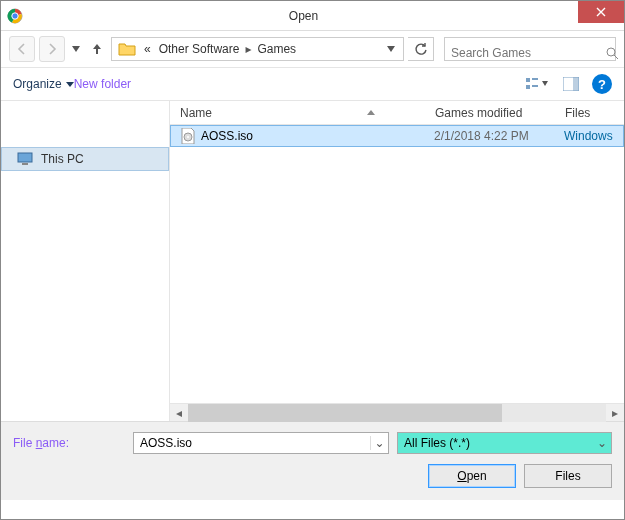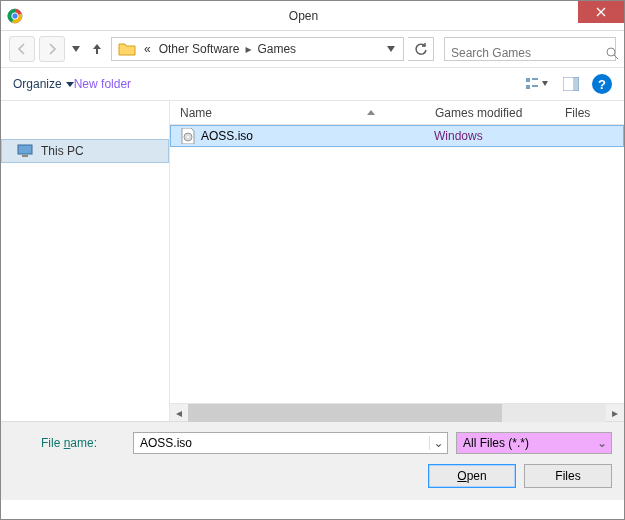--- a/index.html
+++ b/index.html
@@ -33,50 +33,50 @@
 .toolbar .org { color: #1e395b; cursor: pointer; display: flex; align-items: center; gap: 4px; }
 .toolbar .newf { color: #8b5cf6; cursor: pointer; }
 .toolbar .spacer { flex: 1; }
 .toolbar .tbtn { width: 30px; height: 22px; display: flex; align-items: center; justify-content: center; color: #555; cursor: pointer; margin-left: 4px; }
 .toolbar .help { width: 20px; height: 20px; border-radius: 50%; background: #0078d7; color: #fff; display: flex; align-items: center; justify-content: center; font-weight: bold; margin-left: 6px; cursor: pointer; font-size: 13px; }
 
 
 .main { display: flex; height: 320px; }
 .sidebar { width: 168px; padding: 6px 0; }
 .side-item { height: 24px; display: flex; align-items: center; padding: 0 16px; gap: 8px; cursor: pointer; color: #333; }
-.side-item.selected { background: #d8e6f2; border: 1px solid #a8c8e4; padding: 0 15px; }
+.side-item.selected { background: #d8e6f2; border: 1px solid #a8c8e4; padding: 0 15px; margin-top: 8px; }
 .side-gap { height: 16px; }
 
 .listarea { flex: 1; border-left: 1px solid #e5e5e5; display: flex; flex-direction: column; }
 .colheaders { height: 24px; display: flex; align-items: center; border-bottom: 1px solid #e5e5e5; color: #444; }
 .colheaders .col { padding: 0 10px; cursor: pointer; display: flex; align-items: center; gap: 4px; }
 .col-name { width: 255px; }
 .col-date { width: 130px; }
 .col-type { flex: 1; }
 .filelist { flex: 1; overflow: hidden; position: relative; }
 .filerow { height: 22px; display: flex; align-items: center; cursor: pointer; }
 .filerow.selected { background: #cde8ff; border: 1px solid #7bb6e8; }
 .filerow .fname { width: 254px; padding-left: 10px; display: flex; align-items: center; gap: 6px; }
 .filerow .fdate { width: 130px; color: #666; padding-left: 9px; }
-.filerow .ftype { flex: 1; color: #701a75; padding-left: 9px; }
+.filerow .ftype { flex: 1; color: #0369a1; padding-left: 9px; }
 
 
 .hscroll { height: 18px; border-top: 1px solid #e5e5e5; display: flex; align-items: center; background: #f0f0f0; }
 .hscroll .arrow { width: 18px; height: 18px; display: flex; align-items: center; justify-content: center; color: #666; cursor: pointer; }
 .hscroll .track { flex: 1; height: 18px; background: #e8e8e8; position: relative; }
 .hscroll .thumb { position: absolute; left: 0; width: 75%; height: 100%; background: #cdcdcd; }
 
 
 .bottom { background: #f0f0f0; border-top: 1px solid #ddd; padding: 10px 12px 12px; }
 .row1 { display: flex; align-items: center; gap: 8px; margin-bottom: 10px; }
-.row1 .lbl { width: 112px; text-align: center; color: #0f766e; }
+.row1 .lbl { width: 112px; text-align: left; color: #8b5cf6; }
 .row1 .filename { flex: 1; height: 22px; border: 1px solid #aaa; background: #fff; display: flex; align-items: center; }
 .row1 .filename input { flex: 1; border: none; outline: none; padding: 0 6px; background: transparent; }
 .row1 .filename .dd { width: 18px; text-align: center; color: #555; cursor: pointer; border-left: 1px solid #ddd; }
-.row1 .filter { width: 156px; height: 22px; border: 1px solid #aaa; background: #f0abfc; display: flex; align-items: center; }
+.row1 .filter { width: 215px; height: 22px; border: 1px solid #aaa; background: #5eead4; display: flex; align-items: center; }
 .row1 .filter span:first-child { flex: 1; padding: 0 6px; }
 .row1 .filter .dd { width: 18px; text-align: center; color: #555; cursor: pointer; }
 .row2 { display: flex; justify-content: flex-end; gap: 8px; }
 .btn { width: 88px; height: 24px; border: 1px solid #aaa; background: #eaeaea; display: flex; align-items: center; justify-content: center; cursor: pointer; }
 .btn.primary { border: 1px solid #3399ff; box-shadow: inset 0 0 0 1px #aad4ff; }
 .btn u { text-decoration: underline; }
 
 svg { display: block; }
 </style>
 </head>
@@ -208,20 +208,21 @@
     <div class="filelist">
       <div class="filerow selected">
         <div class="fname">
           <svg width="14" height="16" viewBox="0 0 14 16">
               <path d="M1 0 L10 0 L13 3 L13 16 L1 16 Z" fill="#fff" stroke="#999"></path>
               <circle cx="7" cy="9" r="4" fill="#ddd" stroke="#999"></circle>
               <circle cx="7" cy="9" r="1" fill="#fff"></circle>
             </svg>
           <span>AOSS.iso</span>
         </div>
+        <div class="fdate">2/1/2018 4:22 PM</div>
         <div class="ftype">Windows</div>
       </div>
     </div>
     <div class="hscroll">
       <div class="arrow">◂</div>
       <div class="track">
           <div class="thumb"></div>
         </div>
       <div class="arrow">▸</div>
     </div>

